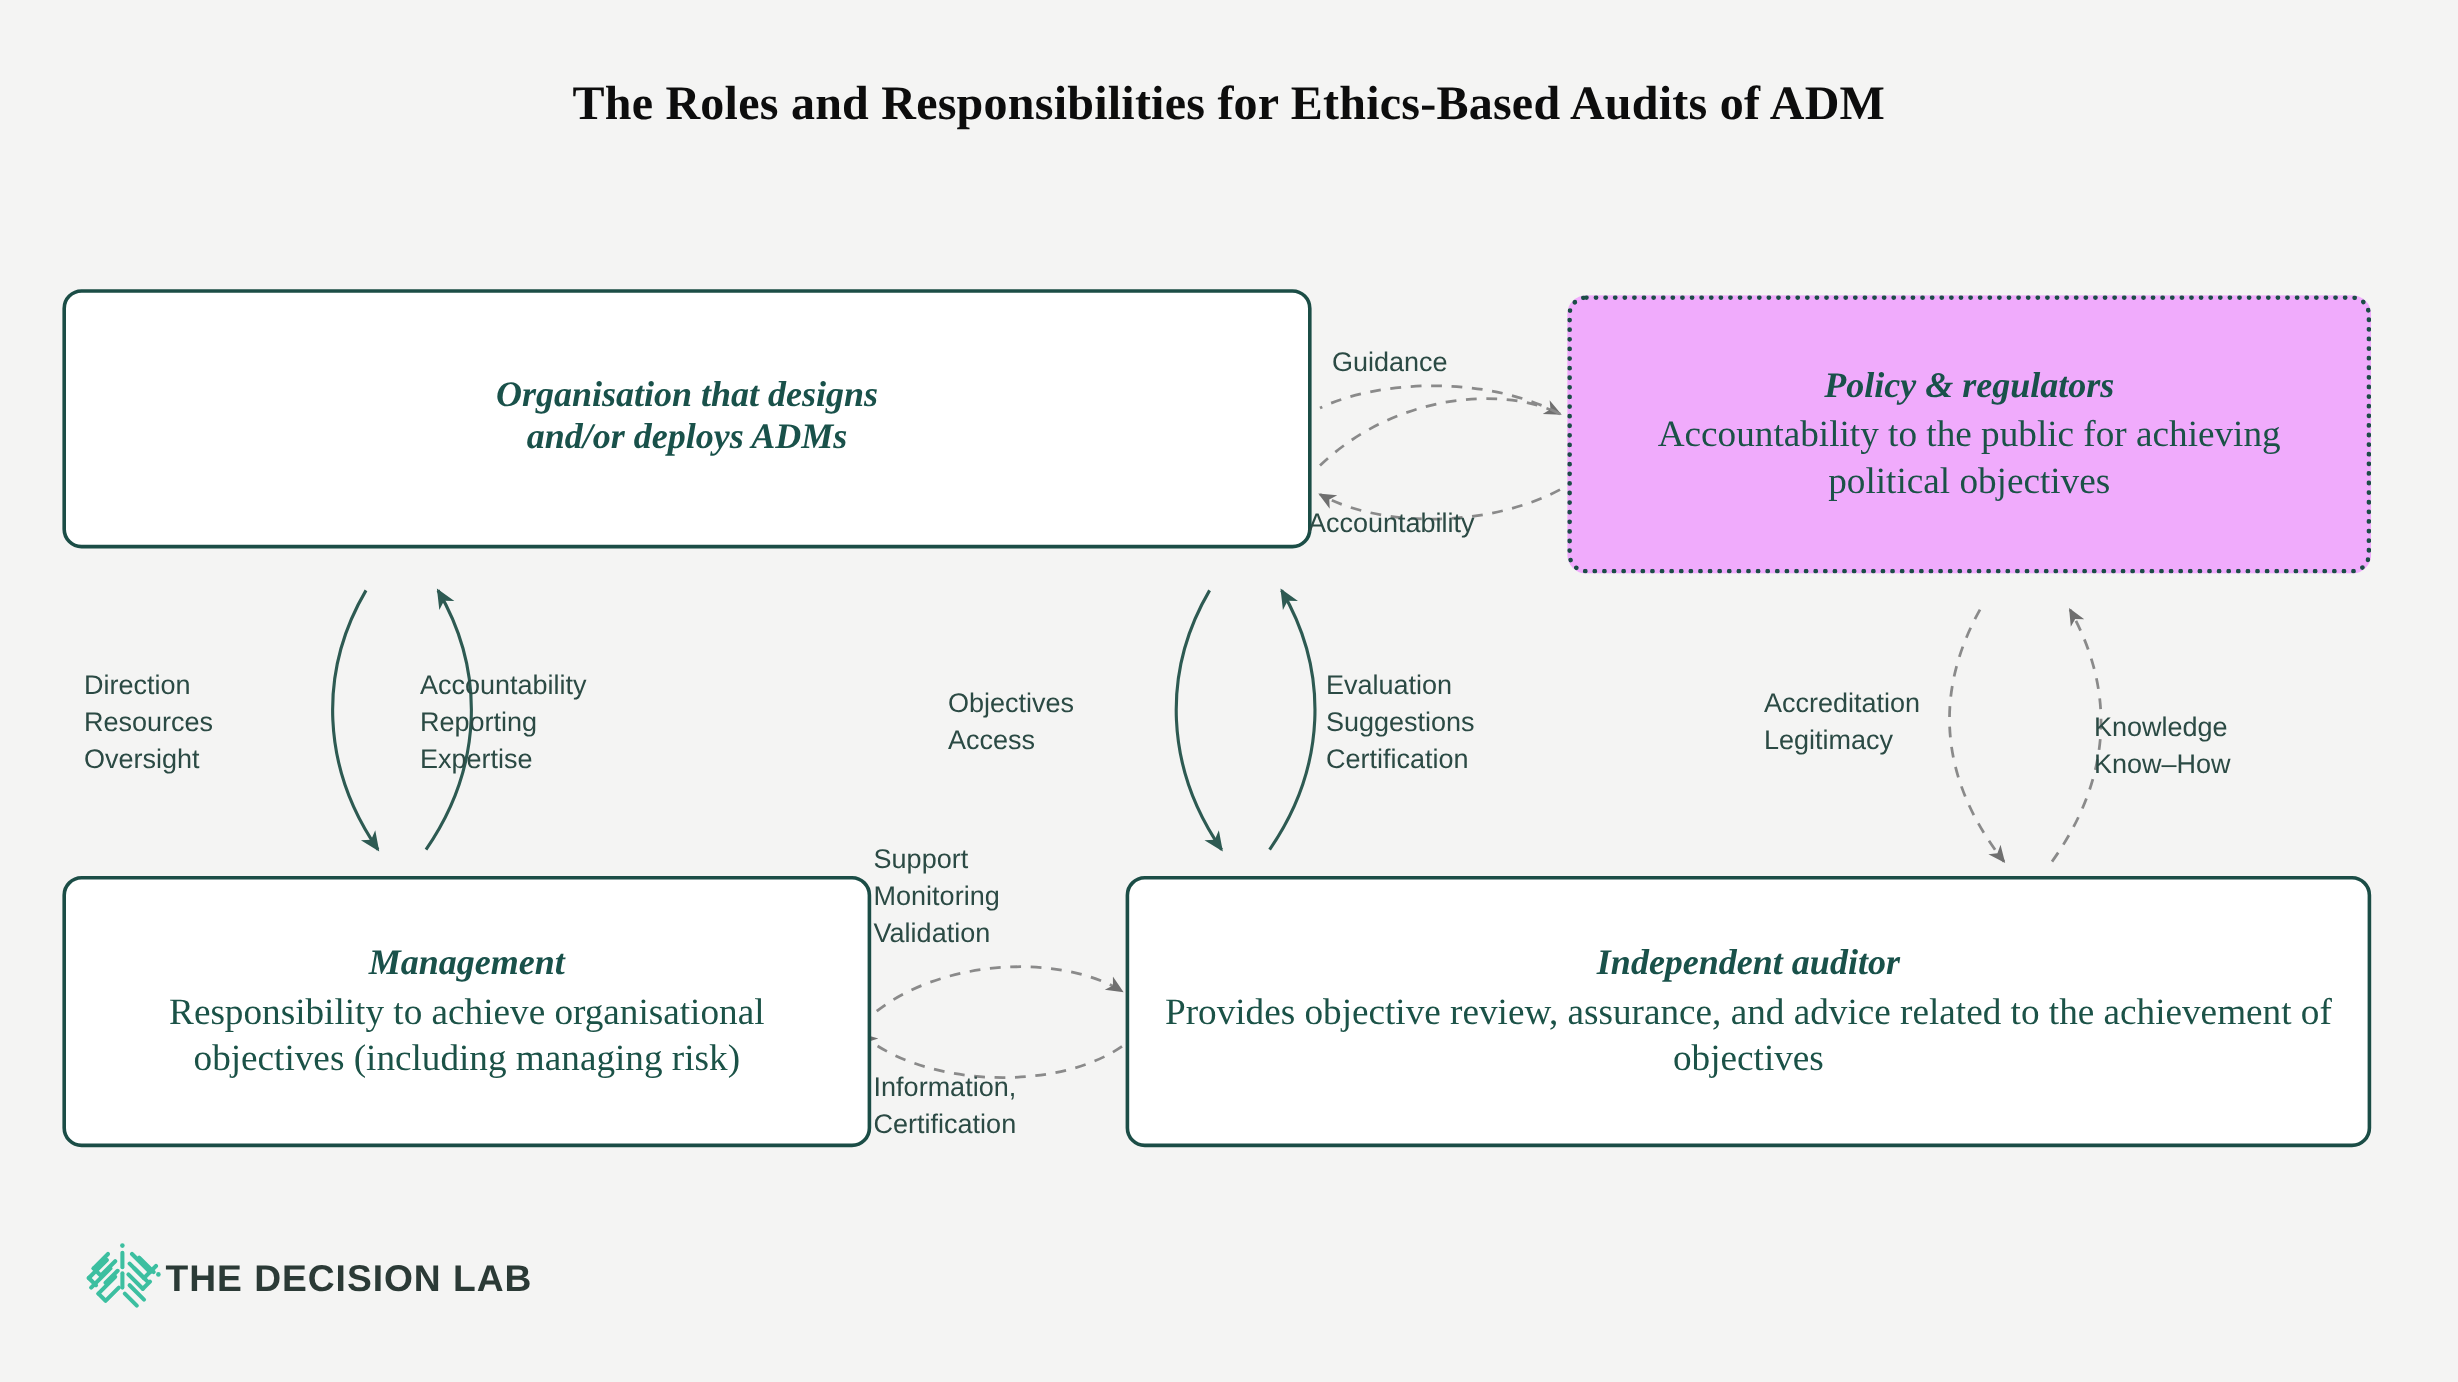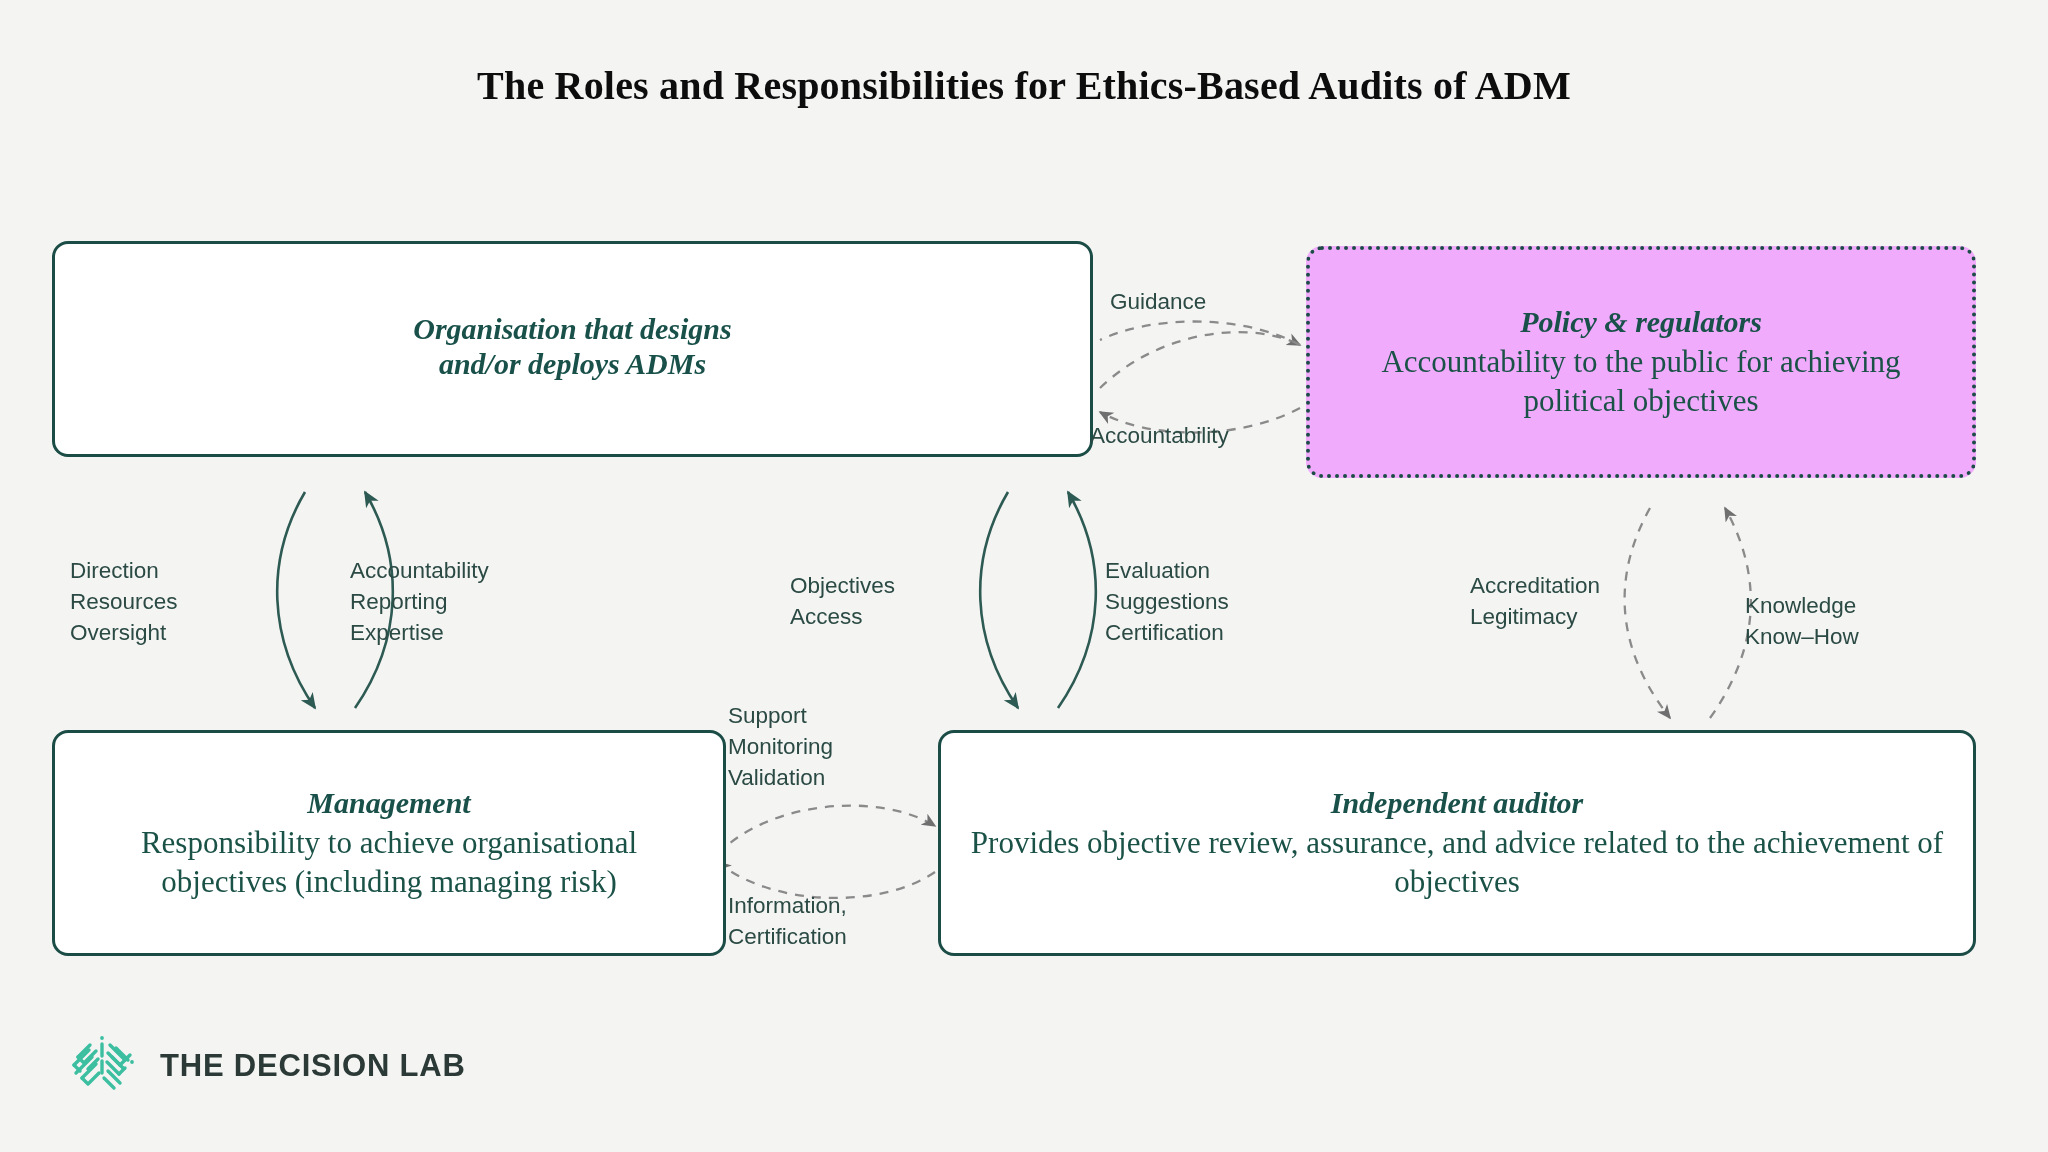--- a/index.html
+++ b/index.html
@@ -117,21 +117,20 @@
     pointer-events: none;
   }
 
   
   #logo {
     position: absolute;
     left: 68px;
     top: 1031px;
     display: flex;
     align-items: center;
-    gap: 22px;
     justify-content: center;
   }
   #logo-wordmark {
     font-family: "Liberation Sans", sans-serif;
     font-weight: bold;
     font-size: 31px;
     letter-spacing: 0.8px;
     color: #2b3a36;
   }
 </style>

